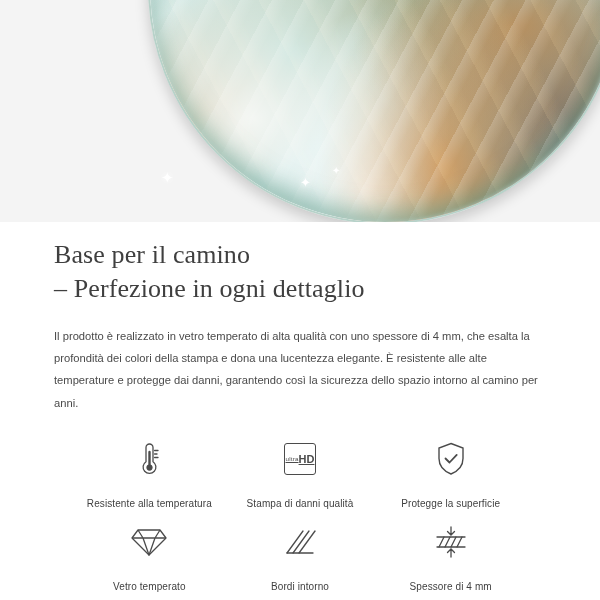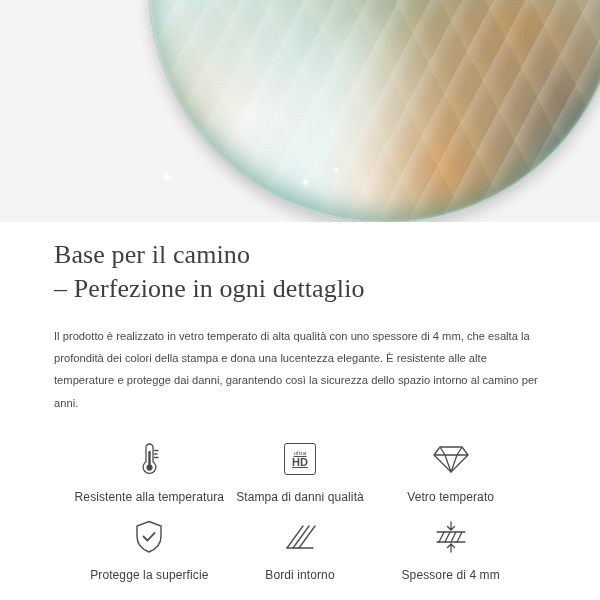--- a/index.html
+++ b/index.html
@@ -124,33 +124,32 @@
     justify-content: flex-start;
   }
   .feature-icon {
     height: 46px;
     display: flex;
     align-items: center;
     justify-content: center;
     color: #4b4b4b;
   }
   .feature-label {
-    margin-top: 8px;
-    font-size: 12px;
+    margin-top: 16px;
+    font-size: 10px;
     color: #3f3f3f;
     text-align: center;
     letter-spacing: 0.1px;
   }
   .hd-box {
     width: 30px;
     height: 30px;
     border: 1.4px solid #4b4b4b;
     border-radius: 3px;
     display: flex;
-    flex-direction: column;
     align-items: center;
     justify-content: center;
     line-height: 1;
     text-decoration: underline;
   }
   .hd-box .t1 { font-size: 6.2px; letter-spacing: 0.2px; }
   .hd-box .t2 { font-size: 11px; font-weight: bold; margin-top: 1px; }
 </style>
 </head>
 <body>
@@ -194,36 +193,36 @@
           <div class="hd-box">
             <span class="t1">ultra</span>
             <span class="t2">HD</span>
           </div>
         </div>
         <div class="feature-label">Stampa di danni qualità</div>
       </div>
 
       <div class="feature">
         <div class="feature-icon">
+          <svg width="34" height="38" viewBox="0 0 34 38" fill="none" stroke="#4b4b4b" stroke-width="1.4">
+            <path d="M17 3.5 29 8v10.5c0 7.5-5 12.6-12 15.5-7-2.9-12-8-12-15.5V8z"></path>
+            <path d="M11.5 18.5l4 4 7.2-7.6" stroke-width="1.8" stroke-linecap="round" stroke-linejoin="round"></path>
+          </svg>
+        </div>
+        <div class="feature-label">Protegge la superficie</div>
+      </div>
+
+      <div class="feature">
+        <div class="feature-icon">
           <svg width="36" height="32" viewBox="0 0 36 32" fill="none" stroke="#4b4b4b" stroke-width="1.3" stroke-linejoin="round">
             <path d="M7 4h22l6 8-17 17L1 12z"></path>
             <path d="M1 12h34M7 4l5 8 6 17 6-17 5-8M12 12h12"></path>
           </svg>
         </div>
         <div class="feature-label">Vetro temperato</div>
-      </div>
-
-      <div class="feature">
-        <div class="feature-icon">
-          <svg width="34" height="38" viewBox="0 0 34 38" fill="none" stroke="#4b4b4b" stroke-width="1.4">
-            <path d="M17 3.5 29 8v10.5c0 7.5-5 12.6-12 15.5-7-2.9-12-8-12-15.5V8z"></path>
-            <path d="M11.5 18.5l4 4 7.2-7.6" stroke-width="1.8" stroke-linecap="round" stroke-linejoin="round"></path>
-          </svg>
-        </div>
-        <div class="feature-label">Protegge la superficie</div>
       </div>
 
       <div class="feature">
         <div class="feature-icon">
           <svg width="34" height="30" viewBox="0 0 34 30" fill="none" stroke="#4b4b4b" stroke-width="1.3" stroke-linecap="round">
             <path d="M4 26 L20 4"></path>
             <path d="M10 26 L26 4"></path>
             <path d="M16 26 L32 4"></path>
             <path d="M4 26 H30"></path>
           </svg>

